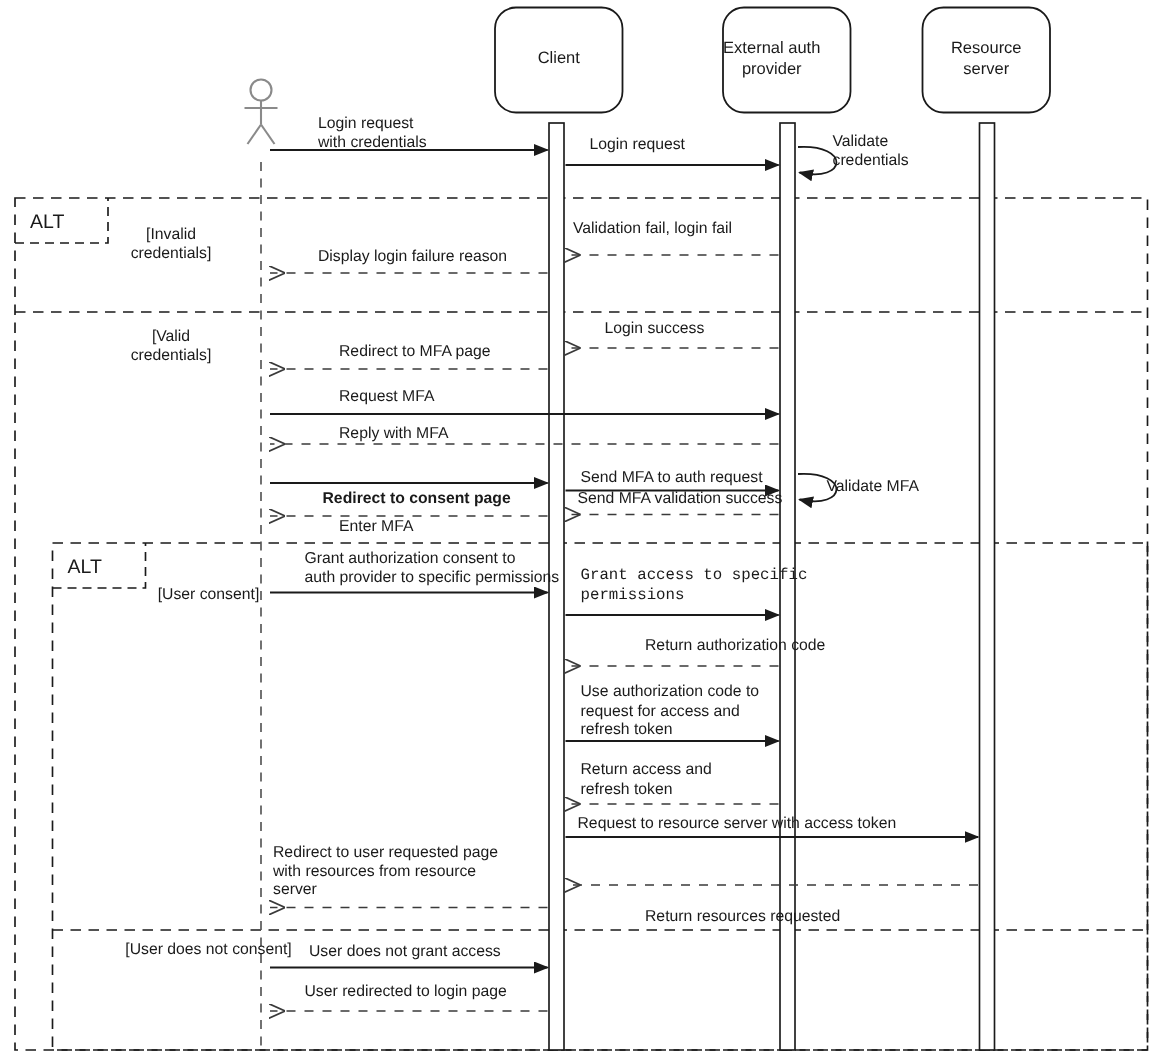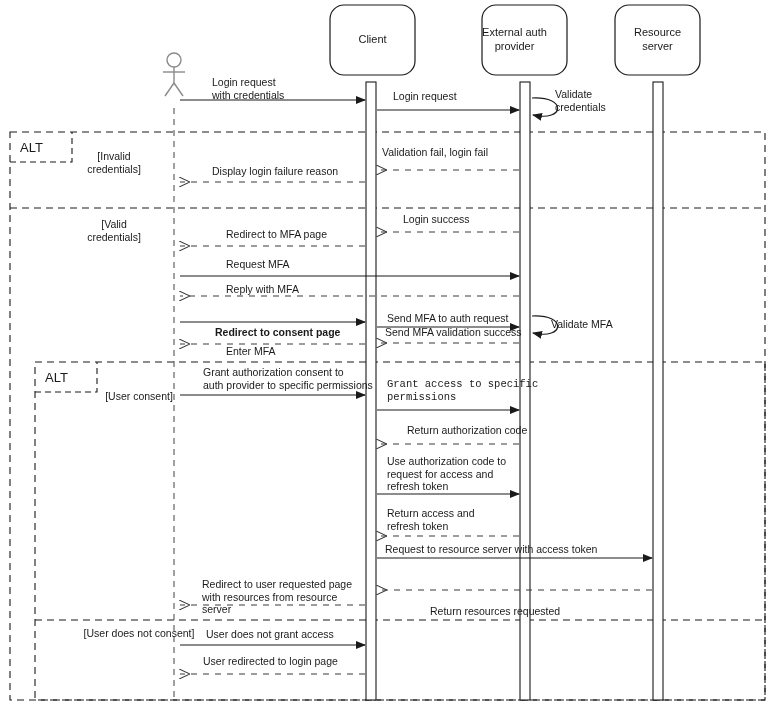--- a/index.html
+++ b/index.html
@@ -104,27 +104,27 @@
       <div class="lbl" style="left: 226px; top: 283px; width: 260px;">Reply with MFA</div>
       <div class="lbl" style="left: 226px; top: 306px; width: 260px; margin-top: 39px;">Enter MFA</div>
       <div class="lbl" style="left: 387px; top: 312px; width: 260px;">Send MFA to auth request</div>
       <div class="lbl" style="left: 551px; top: 318px; width: 260px;">Validate MFA</div>
       <div class="lbl" style="left: 385px; top: 326px; width: 260px;">Send MFA validation success</div>
       <div class="lbl" style="left: 215px; top: 326px; width: 260px; font-weight: bold;">Redirect to consent page</div>
       <div class="lbl" style="left: 203px; top: 366px; width: 260px;">Grant authorization consent to
 auth provider to specific permissions</div>
       <div class="lbl" style="left: 387px; top: 378px; width: 260px; font-family: Liberation Mono, monospace;">Grant access to specific
 permissions</div>
-      <div class="lbl" style="left: 372px; top: 424px; width: 260px; padding-left: 35px;">Return authorization code</div>
+      <div class="lbl" style="left: 395px; top: 424px; width: 260px; padding-left: 35px;">Return authorization code</div>
       <div class="lbl" style="left: 387px; top: 455px; width: 260px;">Use authorization code to
 request for access and
 refresh token</div>
       <div class="lbl" style="left: 387px; top: 507px; width: 260px;">Return access and
 refresh token</div>
       <div class="lbl" style="left: 385px; top: 543px; width: 260px;">Request to resource server with access token</div>
       <div class="lbl" style="left: 418px; top: 605px; width: 260px; padding-left: 12px;">Return resources requested</div>
-      <div class="lbl" style="left: 202px; top: 562px; width: 260px; margin-top: 16px;">Redirect to user requested page
+      <div class="lbl" style="left: 182px; top: 562px; width: 260px;">Redirect to user requested page
 with resources from resource
 server</div>
       <div class="lbl" style="left: 206px; top: 628px; width: 260px;">User does not grant access</div>
       <div class="lbl" style="left: 203px; top: 655px; width: 260px;">User redirected to login page</div>
     </div>
 </div>
 
 </body></html>

